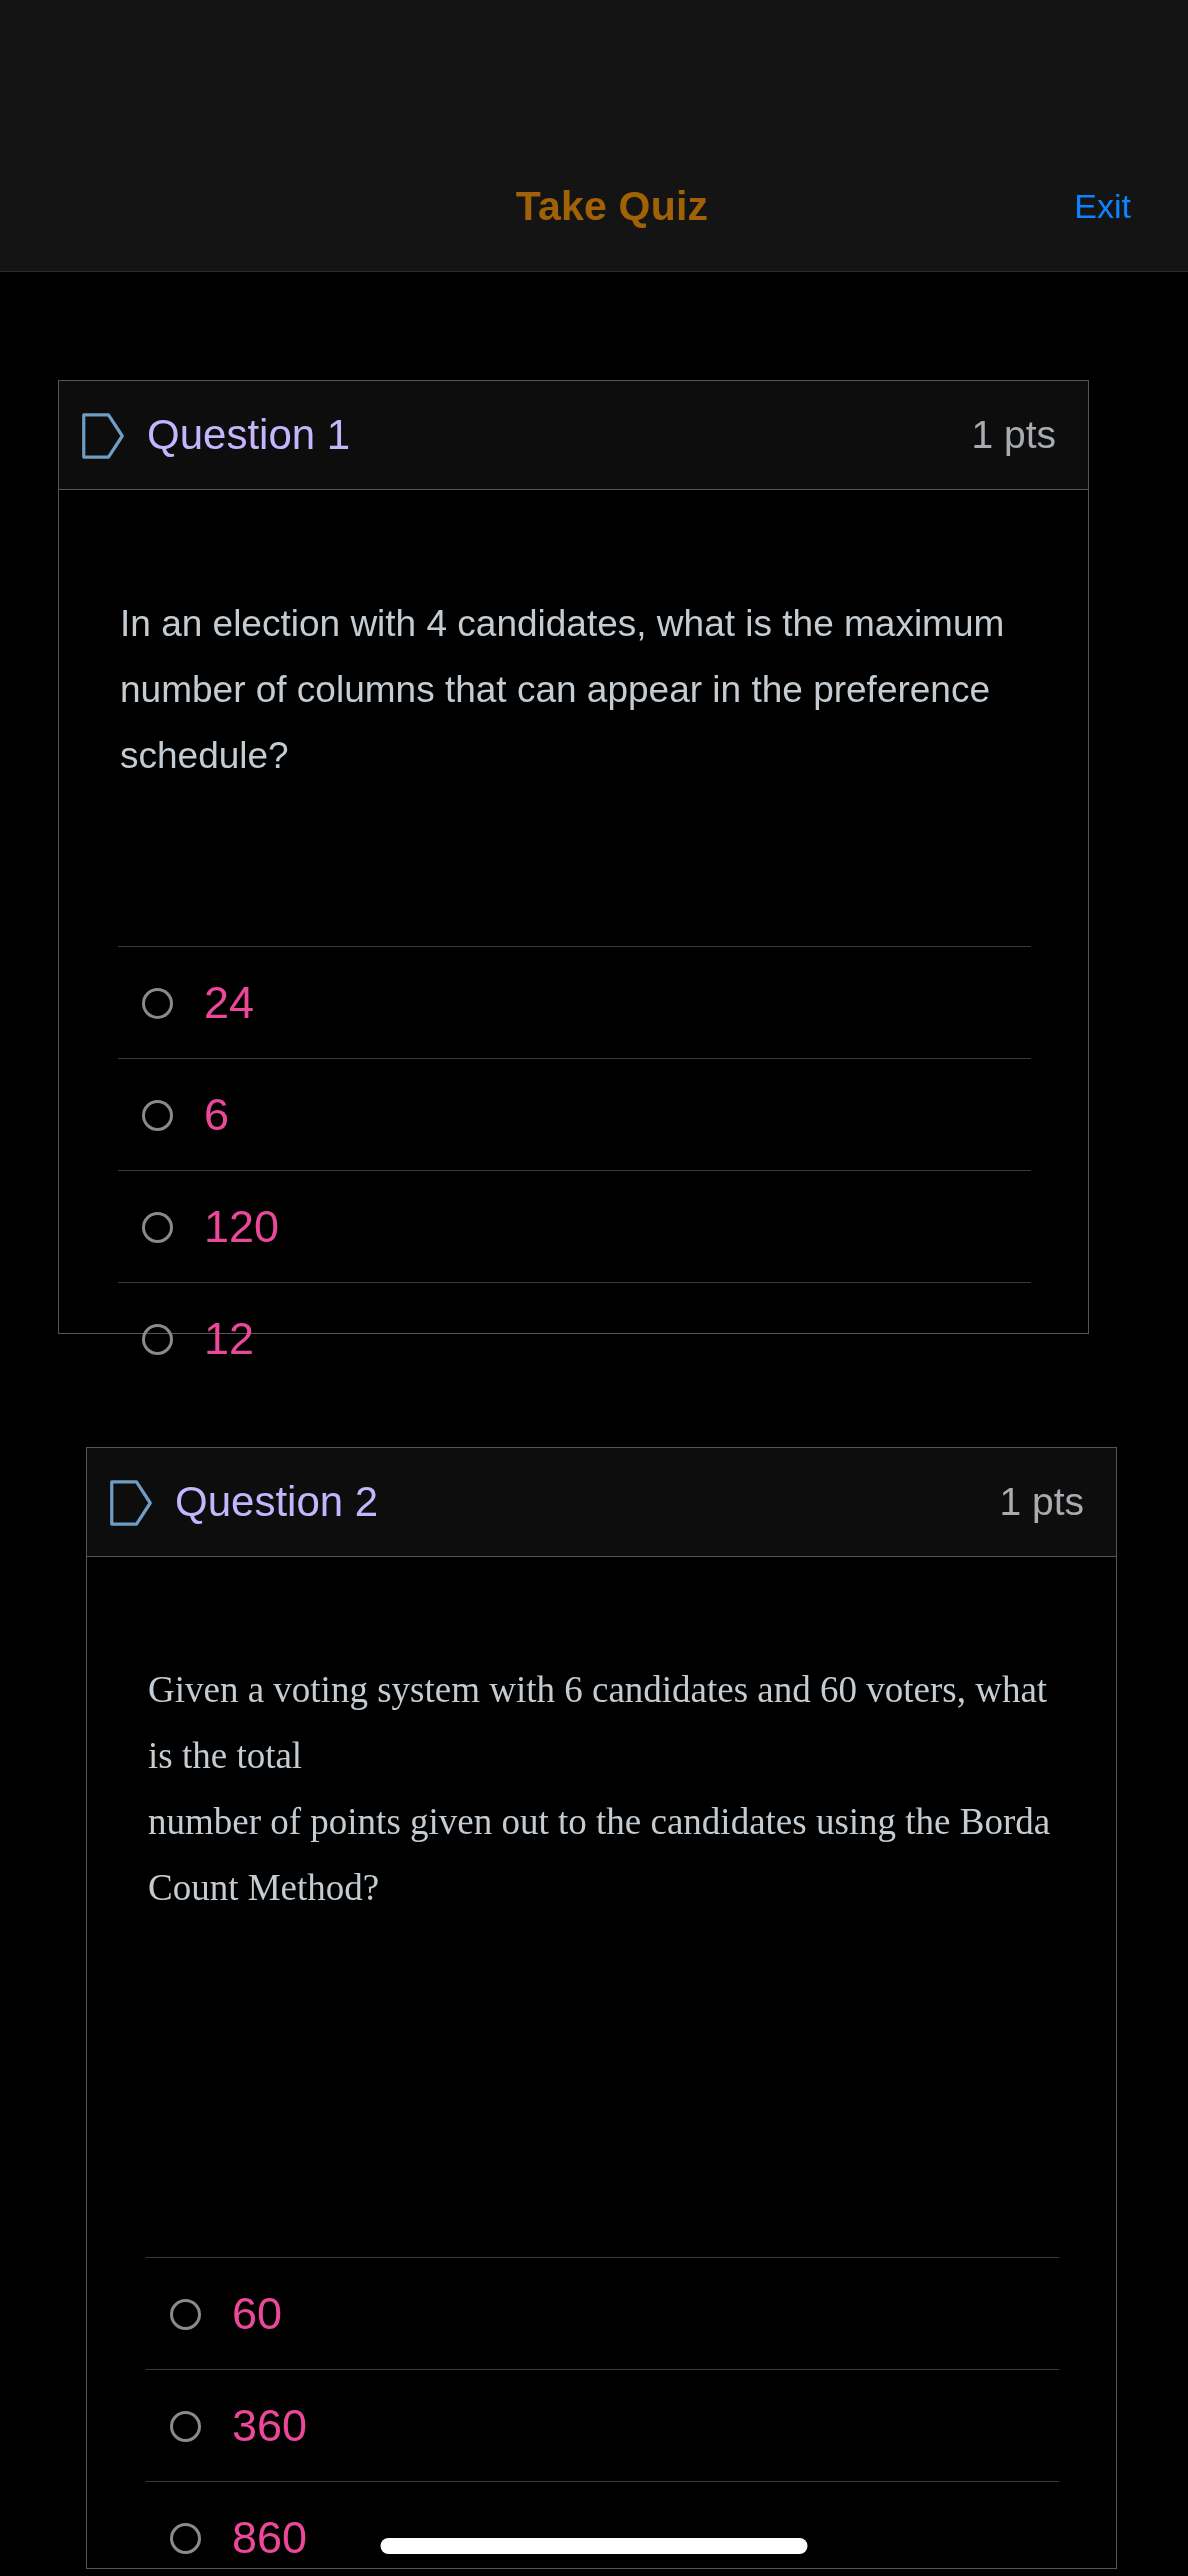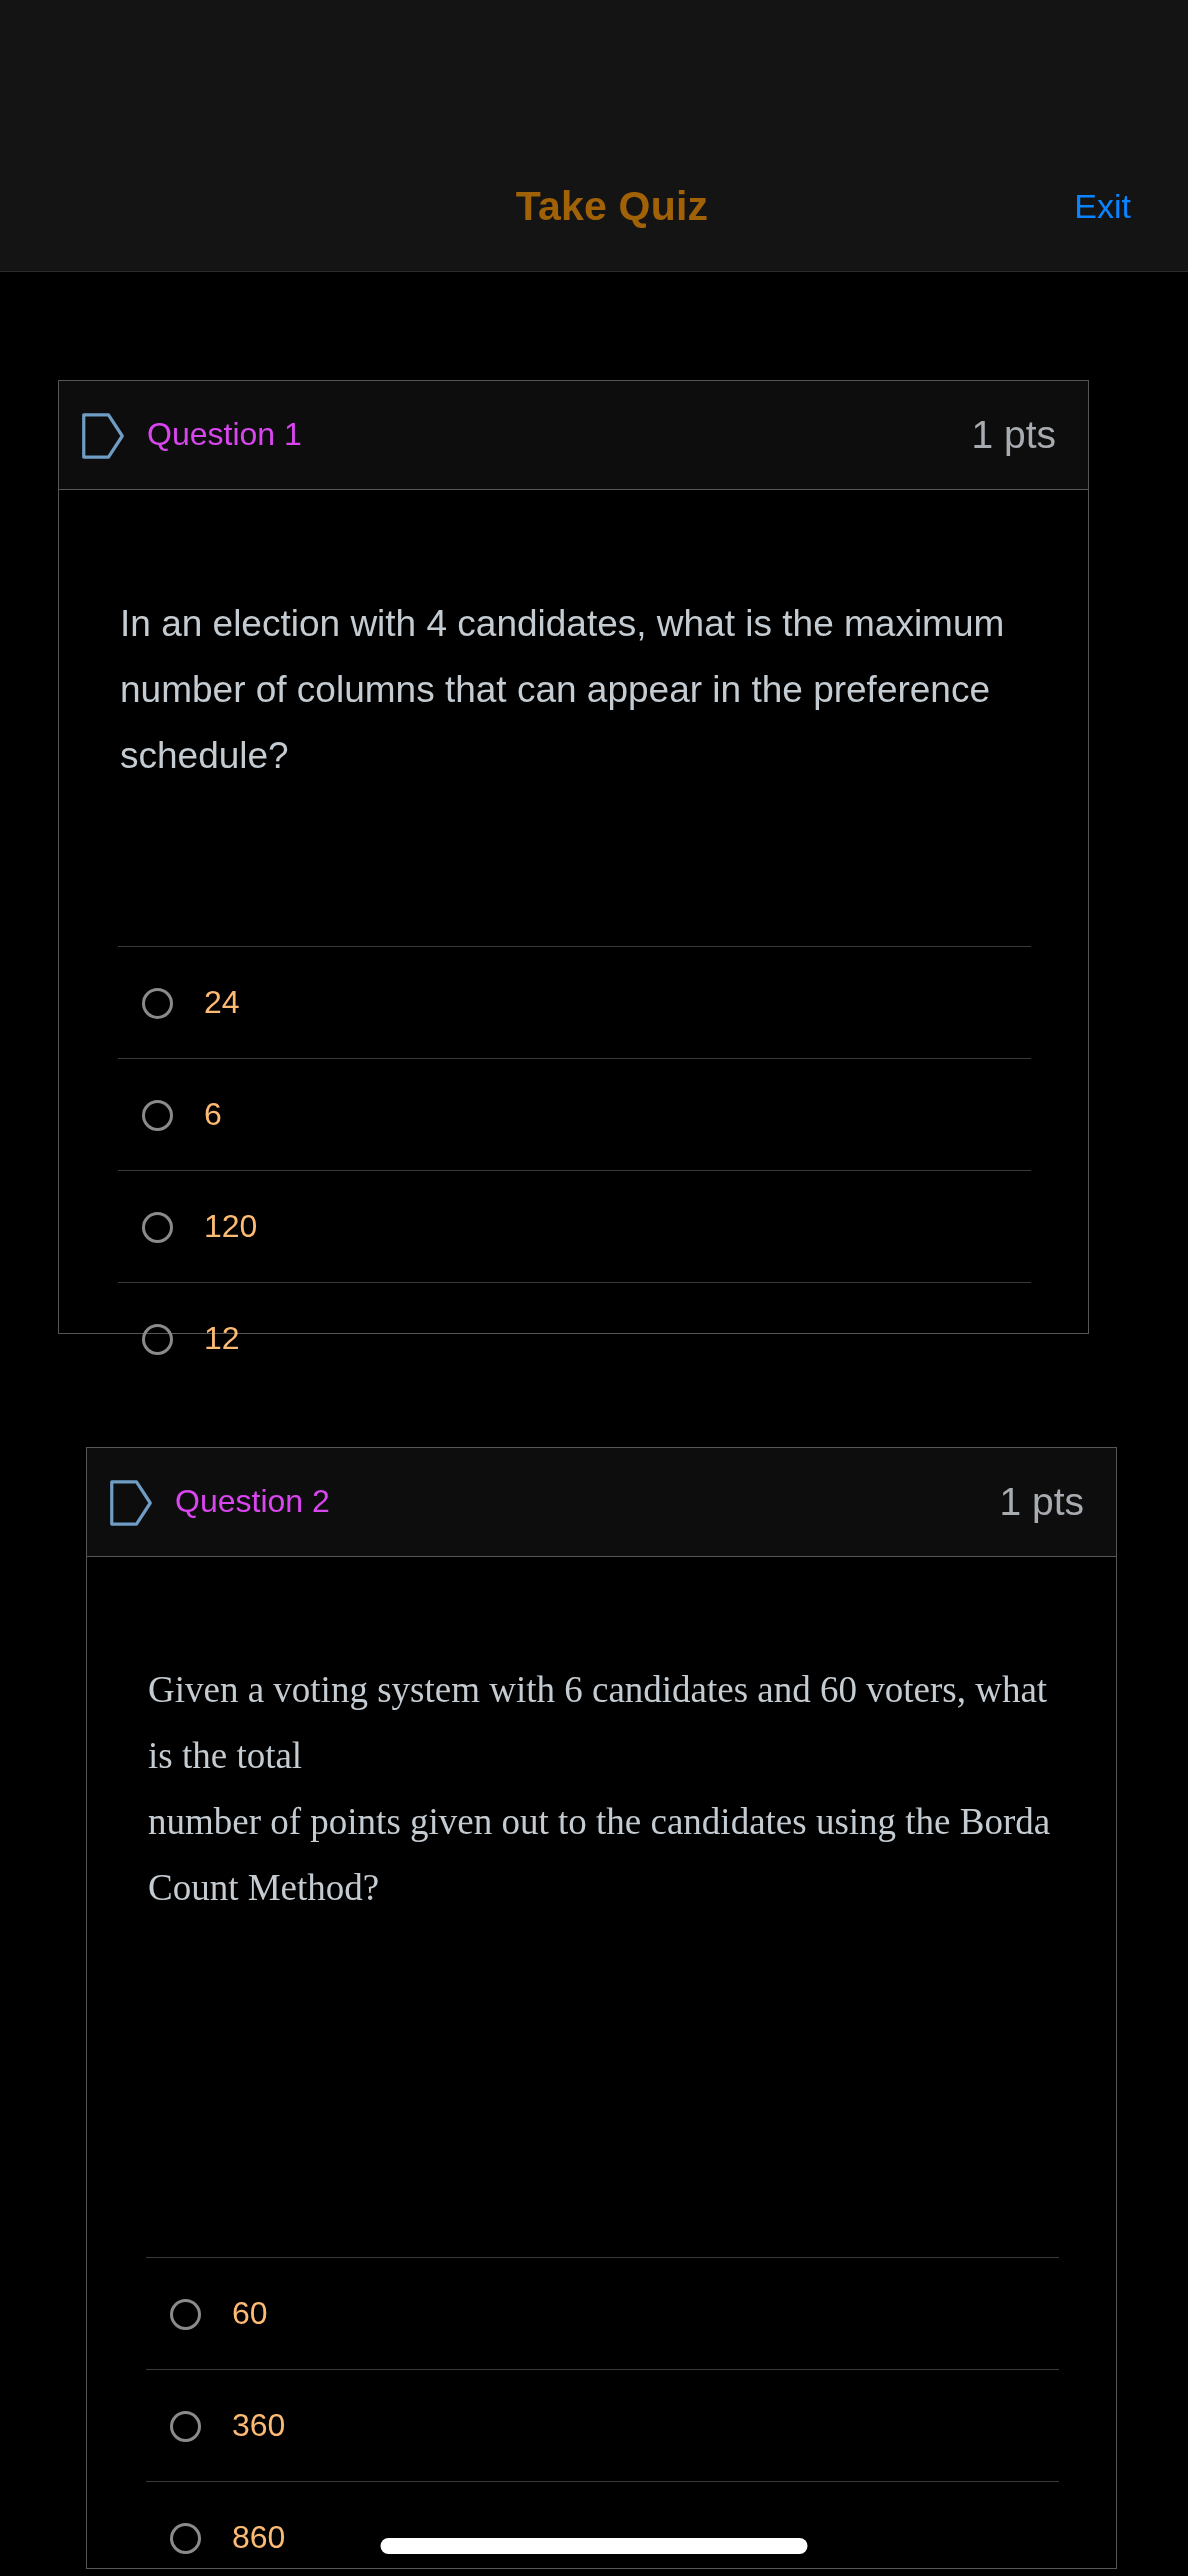--- a/index.html
+++ b/index.html
@@ -100,22 +100,22 @@
     left: 22px;
     top: 31px;
     width: 44px;
     height: 48px;
   }
   .qtitle {
     position: absolute;
     left: 88px;
     top: 0;
     line-height: 107px;
-    font-size: 32px;
-    color: #d946ef;
+    font-size: 42px;
+    color: #c4b5fd;
     font-weight: 400;
     text-align: right;
   }
   .qpts {
     position: absolute;
     right: 32px;
     top: 0;
     line-height: 107px;
     font-size: 39px;
     color: #a8acb0;
@@ -161,22 +161,22 @@
     height: 31px;
     border: 3.7px solid #8a8a8a;
     border-radius: 50%;
     box-sizing: border-box;
   }
   .answer-label {
     position: absolute;
     left: 86px;
     top: 0;
     line-height: 111px;
-    font-size: 32px;
-    color: #fdba74;
+    font-size: 45px;
+    color: #ec4899;
     font-weight: 400;
   }
 
   
   .home-indicator {
     position: absolute;
     left: 50%;
     transform: translateX(-50%);
     bottom: 22px;
     width: 427px;

